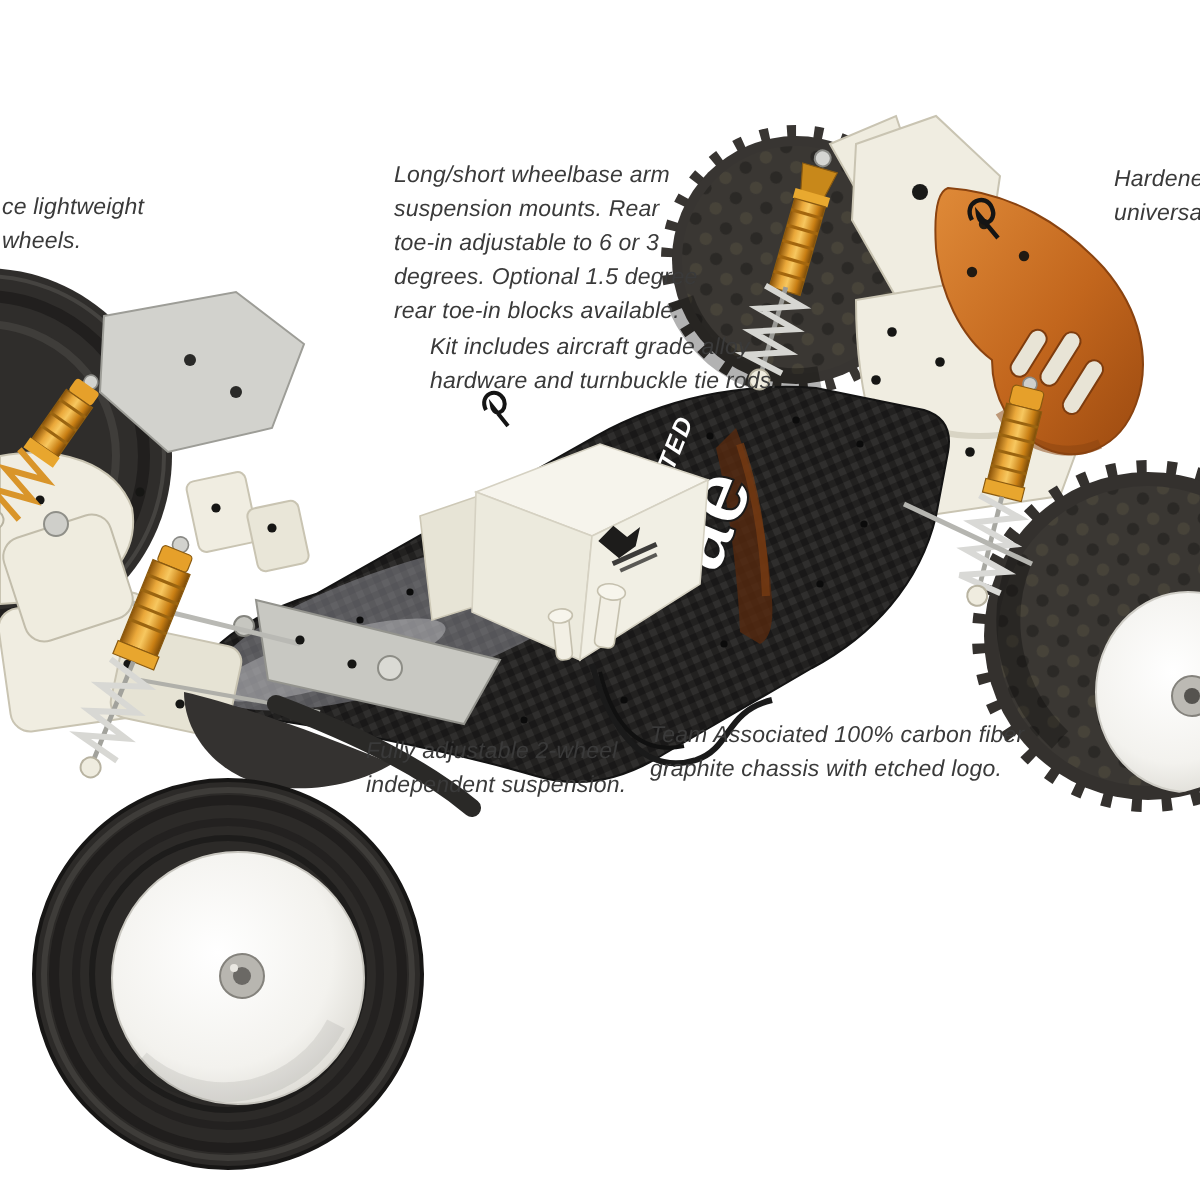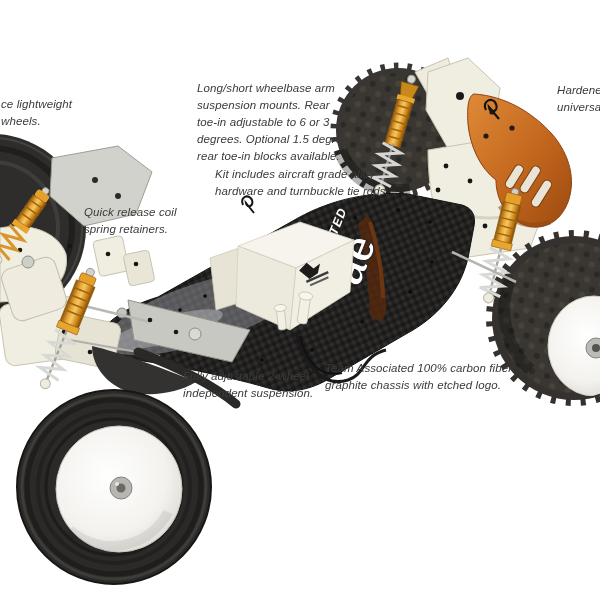--- a/index.html
+++ b/index.html
@@ -270,22 +270,20 @@
 toe-in adjustable to 6 or 3
 degrees. Optional 1.5 degree
 rear toe-in blocks available.</div>
 
   <div class="callout" style="left:179px;top:166px;margin-left:36px;">Kit includes aircraft grade alloy
 hardware and turnbuckle tie rods.</div>
 
   <div class="callout" style="left:557px;top:82px;width:70px;">Hardened
 universal</div>
 
-  <div class="callout" style="left:84px;top:204px;">Quick release coil
-spring retainers.</div>
 
 
   <div class="callout" style="left:183px;top:368px;">Fully adjustable 2-wheel
 independent suspension.</div>
 
   <div class="callout" style="left:325px;top:360px;">Team Associated 100% carbon fiber
 graphite chassis with etched logo.</div>
 </div>
 
 </body></html>

